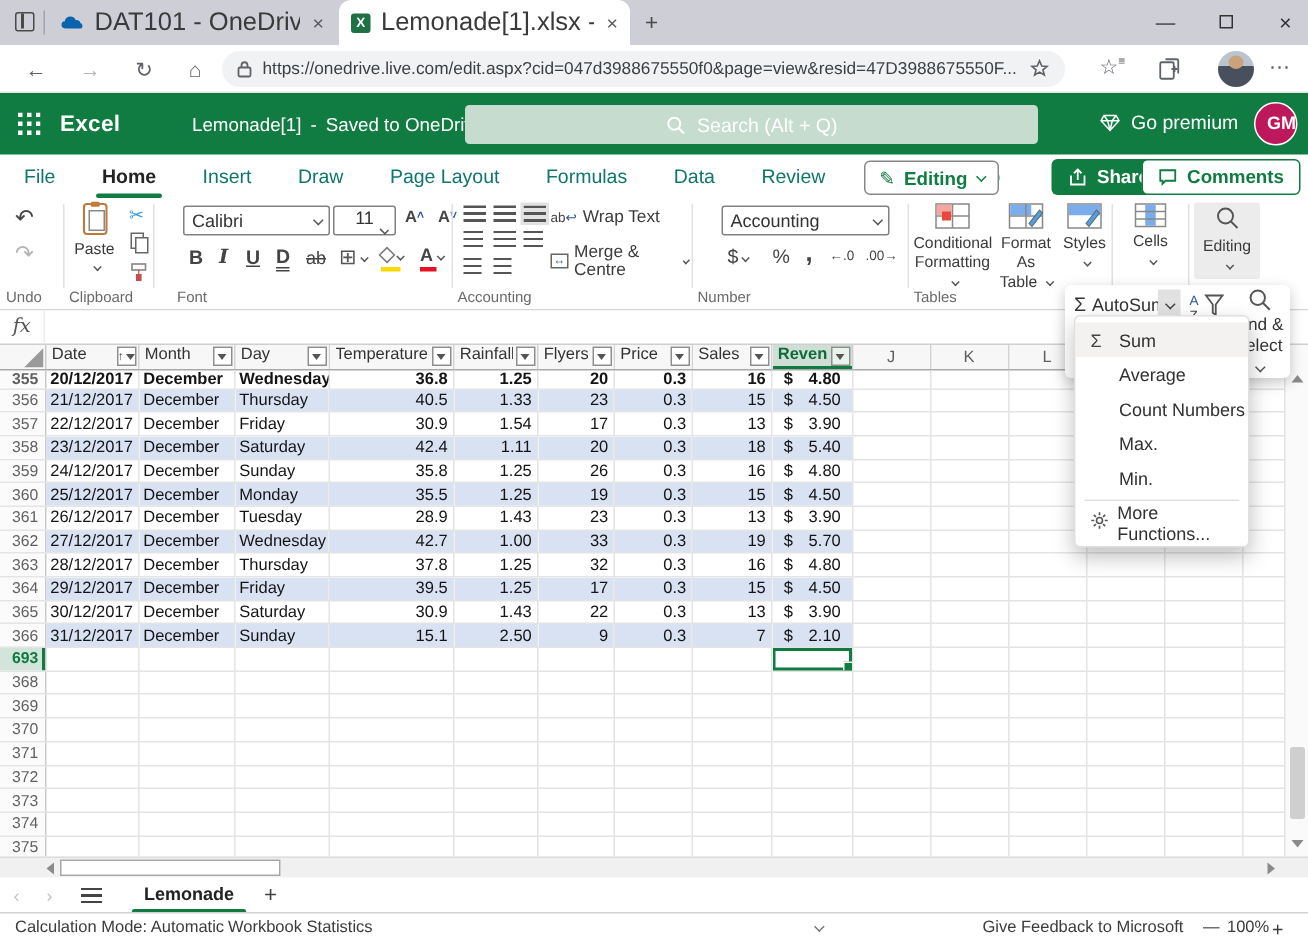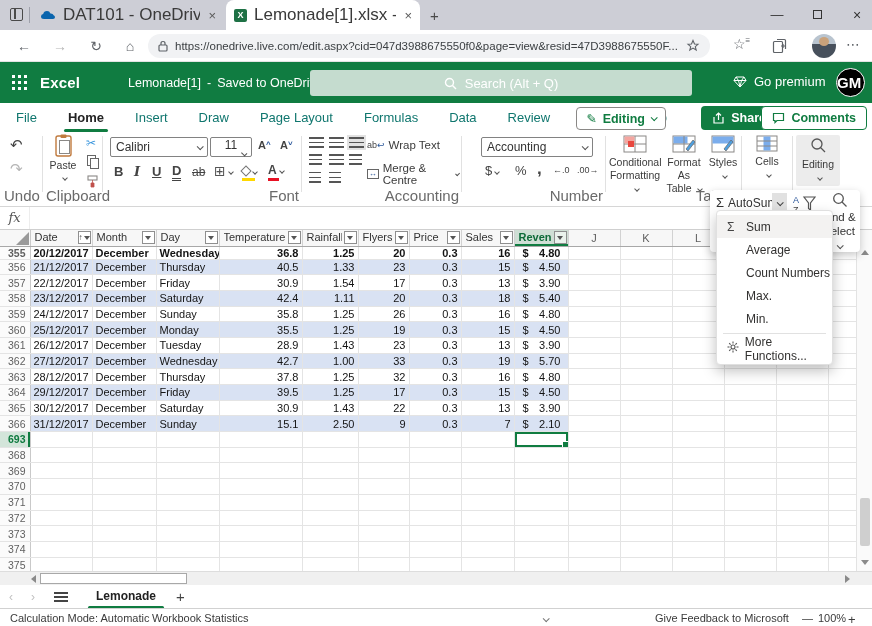--- a/index.html
+++ b/index.html
@@ -34,37 +34,37 @@
   .avatar-edge { position:absolute; left:812px; top:4px; width:24px; height:24px; border-radius:50%; background:linear-gradient(180deg,#b9c4cf 0 42%,#47505c 42%); overflow:hidden; }
   .avatar-edge::before { content:''; position:absolute; left:7px; top:3px; width:10px; height:9px; border-radius:50%; background:#caa27b; }
 
   
   .appheader { position:absolute; left:0; top:62px; width:872px; height:53px; background:#107c41; color:#fff; }
   .waffle { position:absolute; left:12px; top:13px; }
   .xl-name { position:absolute; left:40px; top:12px; font-size:15px; font-weight:700; letter-spacing:.2px; }
   .doc-line { position:absolute; left:96px; top:14px; font-size:12.5px; display:flex; align-items:center; gap:6px; white-space:nowrap;margin-left:32px; }
   .searchbox { position:absolute; left:310px; top:8px; width:382px; height:26px; background:#c5dccf; border-radius:3px; display:flex; align-items:center; justify-content:center; gap:8px; color:#fff; font-size:13px; }
   .premium { position:absolute; left:733px; top:12px; display:flex; align-items:center; gap:7px; font-size:13px; }
-  .avatar-gm { position:absolute; left:836px; top:6px; width:29px; height:29px; border-radius:50%; border:1.5px solid #fff; background:#000000; text-align:left; line-height:27px; font-size:15px; font-weight:600; }
+  .avatar-gm { position:absolute; left:836px; top:6px; width:29px; height:29px; border-radius:50%; border:1.5px solid #fff; background:#be185d; text-align:right; line-height:27px; font-size:12px; font-weight:600; }
   .chev { display:inline-block; width:5px; height:5px; border-right:1.3px solid currentColor; border-bottom:1.3px solid currentColor; transform:rotate(45deg) translateY(-1px); }
 
   
   .ribbontabs { position:absolute; left:0; top:103px; width:872px; height:29px; background:#fff; display:flex; align-items:center; padding-left:14px; gap:27px; }
   .rtab { font-size:13px; color:#0f766e; position:relative; padding:6px 2px; }
   .rtab.active { font-weight:700; color:#232323; }
   .rtab.active::after { content:''; position:absolute; left:-2px; right:-2px; bottom:-1px; height:3px; background:#107c41; border-radius:2px; }
   .mode-btn { position:absolute; right:206px; top:4px; height:23px; border:1px solid #8a8886; border-radius:4px; display:flex; align-items:center; gap:6px; padding:0 9px; color:#107c41; font-size:12.5px; font-weight:600; background:#fff; }
   .share-btn { position:absolute; right:95px; top:3px; height:24px; background:#107c41; color:#fff; border-radius:4px; display:flex; align-items:center; gap:6px; padding:0 11px; font-size:12.5px; font-weight:600; }
   .comments-btn { position:absolute; right:5px; top:3px; height:24px; background:#fff; color:#107c41; border:1px solid #107c41; border-radius:4px; display:flex; align-items:center; gap:6px; padding:0 10px; font-size:12.5px; font-weight:600; }
 
   
   .ribbon { position:absolute; left:0; top:132px; width:872px; height:75px; background:#fff; border-bottom:1px solid #d6d6d6; font-size:11px; color:#3b3b3b; }
   .rdiv { position:absolute; top:4px; width:1px; height:56px; background:#e1e1e1; }
   .grp { position:absolute; top:0; height:75px; }
-  .glabel { position:absolute; bottom:3px; left:0; right:0; text-align:right; font-size:15px; color:#6a6a6a; }
+  .glabel { position:absolute; bottom:3px; left:0; right:0; text-align:left; font-size:10px; color:#6a6a6a; }
   .combo { border:1px solid #828282; border-radius:2px; height:20px; display:flex; align-items:center; padding:0 5px; font-size:12px; color:#333; background:#fff; }
   .combo .chev { margin-left:auto; color:#555; }
   .fmt { font-size:13px; font-weight:700; color:#444; }
   .bars { display:inline-block; width:15px; height:11px; background:repeating-linear-gradient(to bottom,#555 0 1.5px,transparent 1.5px 4.6px); }
   .minichev { display:inline-block; width:4px; height:4px; border-right:1.2px solid #555; border-bottom:1.2px solid #555; transform:rotate(45deg); vertical-align:middle; margin-left:3px; }
   .stackbtn { position:absolute; text-align:center; font-size:10.5px; color:#3b3b3b; line-height:1.25; }
   .stackbtn svg { display:block; margin:0 auto 3px; }
   .caret-dn { display:inline-block; width:0; height:0; border-left:3px solid transparent; border-right:3px solid transparent; border-top:4px solid #555; }
 
   
@@ -279,21 +279,21 @@
           <span style="position:absolute;left:2px;top:2px;width:9px;height:11px;border:1.1px solid #666;background:#fff;display:block;"></span>
         </div>
       <svg style="position:absolute;left:40px;top:43px;" width="13" height="13" viewBox="0 0 13 13">
           <rect x="2" y="1" width="9" height="4" fill="none" stroke="#8a8886" stroke-width="1.1"></rect>
           <path d="M6.5 5 V8 H5 V12 H8 V8 H6.5" fill="#c0504d" stroke="#c0504d" stroke-width="0.8"></path>
         </svg>
       <div class="glabel">Clipboard</div>
     </div>
     <div class="rdiv" style="left:102px;"></div>
 
-    <div class="grp" style="left:106px;width:193px;">
+    <div class="grp" style="left:118px;width:193px;">
       <div class="combo" style="position:absolute;left:4px;top:5px;width:98px;">
           <span>Calibri</span>
           <span class="chev"></span>
         </div>
       <div class="combo" style="position:absolute;left:104px;top:5px;width:42px;flex-direction:column;">
           <span>11</span>
           <span class="chev"></span>
         </div>
       <div style="position:absolute;left:152px;top:7px;font-weight:600;color:#444;">A<span style="font-size:8px;color:#2b579a;vertical-align:top;">˄</span></div>
       <div style="position:absolute;left:174px;top:7px;font-weight:600;color:#444;">A<span style="font-size:8px;color:#2b579a;vertical-align:top;">˅</span></div>

